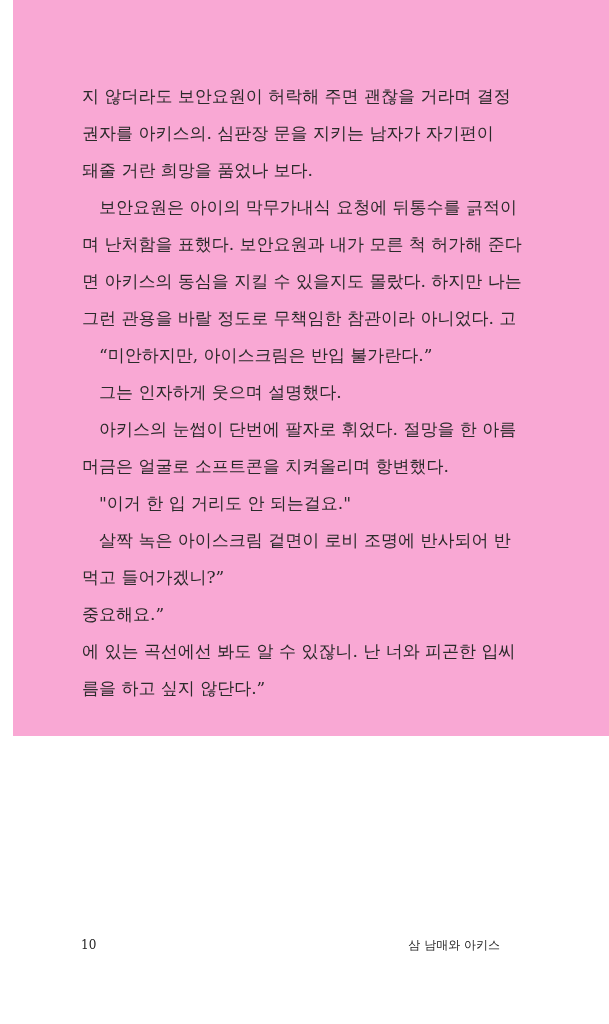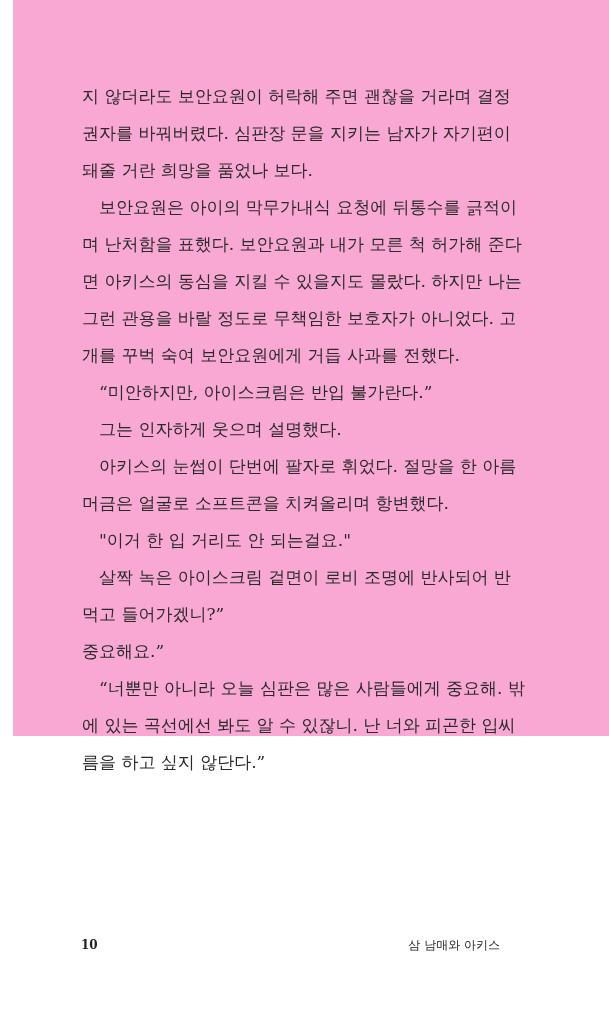--- a/index.html
+++ b/index.html
@@ -10,49 +10,47 @@
   .body-text {
     position: absolute; left: 69px; top: 78px; width: 420px;
     font-family: "DejaVu Serif", "Liberation Serif", serif;
     font-size: 17px; line-height: 37px; color: #2a2a2a;
   }
   .line { display: block; height: 37px; white-space: nowrap; }
   .line.indent { padding-left: 17px; }
   .footer-num {
     position: absolute; left: 68px; top: 938px;
     font-family: "DejaVu Serif", "Liberation Serif", serif;
-    font-size: 12px; font-weight: bold; color: #222;
+    font-size: 12px; font-weight: normal; color: #222;
   }
   .footer-title {
     position: absolute; right: 122px; top: 937px;
     font-family: "DejaVu Sans", "Liberation Sans", sans-serif;
     font-size: 12px; font-weight: normal; color: #222;
   }
 </style>
 </head>
 <body>
 
 <div class="page">
   <div class="body-text">
     <span class="line">지 않더라도 보안요원이 허락해 주면 괜찮을 거라며 결정</span>
-    <span class="line">권자를 바꿔버렸다. 심판장 문을 지키는 남자가 자기편이</span>
+    <span class="line">권자를 아키스의. 심판장 문을 지키는 남자가 자기편이</span>
     <span class="line">돼줄 거란 희망을 품었나 보다.</span>
     <span class="line indent">보안요원은 아이의 막무가내식 요청에 뒤통수를 긁적이</span>
     <span class="line">며 난처함을 표했다. 보안요원과 내가 모른 척 허가해 준다</span>
     <span class="line">면 아키스의 동심을 지킬 수 있을지도 몰랐다. 하지만 나는</span>
-    <span class="line">그런 관용을 바랄 정도로 무책임한 보호자가 아니었다. 고</span>
-    <span class="line">개를 꾸벅 숙여 보안요원에게 거듭 사과를 전했다.</span>
+    <span class="line">그런 관용을 바랄 정도로 무책임한 참관이라 아니었다. 고</span>
     <span class="line indent">“미안하지만, 아이스크림은 반입 불가란다.”</span>
     <span class="line indent">그는 인자하게 웃으며 설명했다.</span>
     <span class="line indent">아키스의 눈썹이 단번에 팔자로 휘었다. 절망을 한 아름</span>
     <span class="line">머금은 얼굴로 소프트콘을 치켜올리며 항변했다.</span>
     <span class="line indent">"이거 한 입 거리도 안 되는걸요."</span>
     <span class="line indent">살짝 녹은 아이스크림 겉면이 로비 조명에 반사되어 반</span>
     <span class="line">먹고 들어가겠니?”</span>
     <span class="line">중요해요.”</span>
-    <span class="line indent">“너뿐만 아니라 오늘 심판은 많은 사람들에게 중요해. 밖</span>
     <span class="line">에 있는 곡선에선 봐도 알 수 있잖니. 난 너와 피곤한 입씨</span>
     <span class="line">름을 하고 싶지 않단다.”</span>
   </div>
 
   <div class="footer-num">10</div>
   <div class="footer-title">삼 남매와 아키스</div>
 </div>
 
 </body></html>

